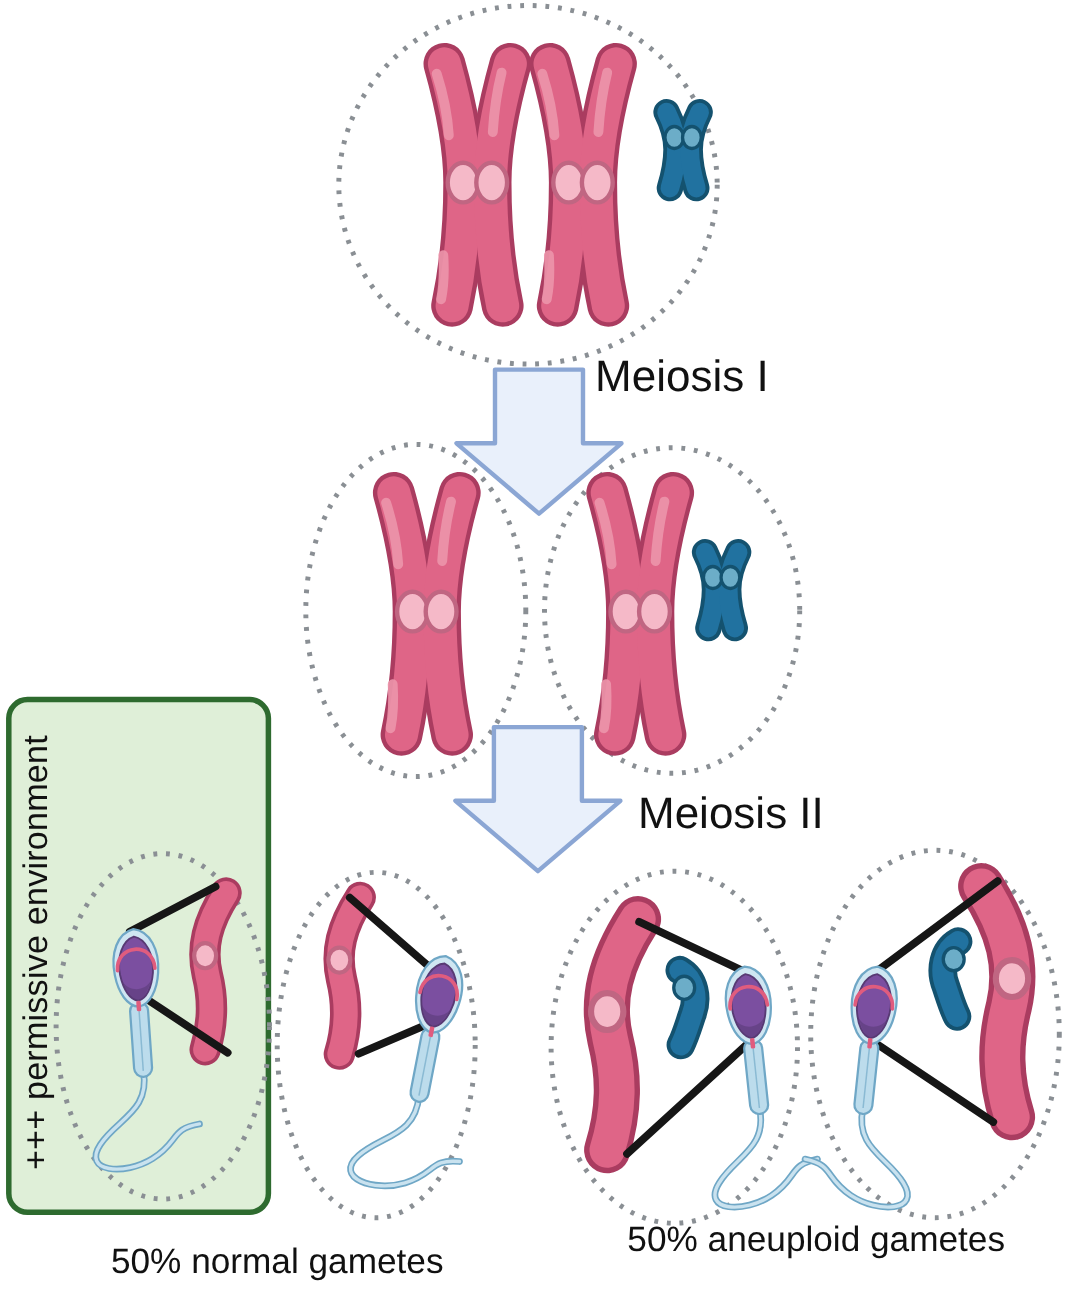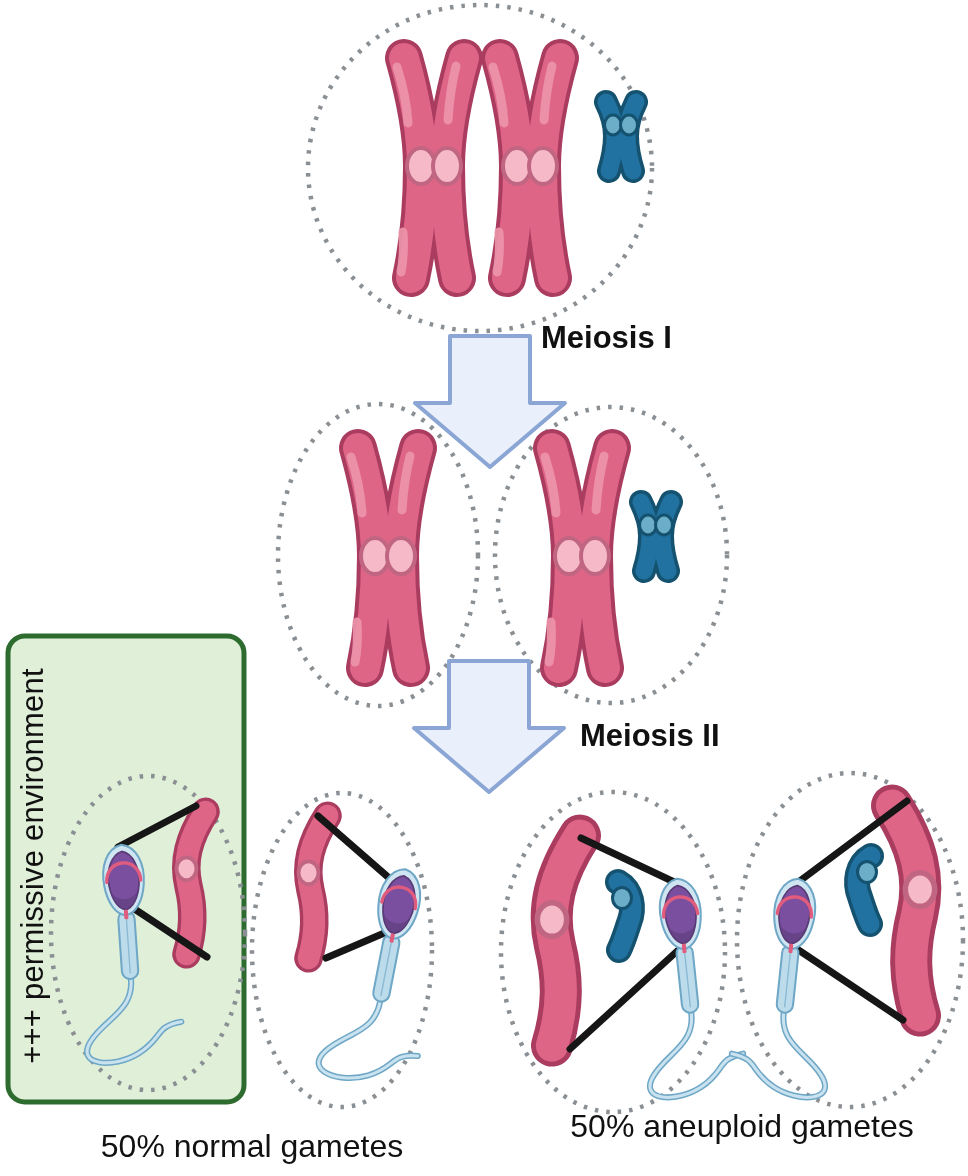--- a/index.html
+++ b/index.html
@@ -44,21 +44,21 @@
   .mid{fill:var(--mid-fill);stroke:var(--tail-stroke);stroke-width:3}
   .mid-line{stroke:var(--tail-stroke);stroke-width:2;opacity:.65;fill:none}
   .membrane{fill:var(--membrane-fill);stroke:var(--membrane-stroke);stroke-width:3}
   .headp{fill:var(--sperm-head);stroke:var(--sperm-head-dark);stroke-width:2.5}
   .headp-sh{fill:var(--sperm-head-dark);opacity:.55;stroke:none}
   .acro{fill:none;stroke:var(--acrosome);stroke-width:5;stroke-linecap:round}
   .neck{fill:var(--acrosome)}
 
   
   .lbl{position:absolute;color:var(--text);white-space:nowrap;}
-  .lbl-meiosis{font-size:31px;font-weight:700;}
+  .lbl-meiosis{font-size:40px;font-weight:400;}
   #lbl-m1{left:541px;top:320px;}
   #lbl-m2{left:580px;top:718px;}
   .lbl-gamete{font-size:32px;font-weight:400;}
   #lbl-normal{left:252px;top:1128px;transform:translateX(-50%);}
   #lbl-aneuploid{left:742px;top:1108px;transform:translateX(-50%);}
   #lbl-perm{left:33px;top:866px;transform:translate(-50%,-50%) rotate(-90deg);
             font-size:31px;font-weight:500;letter-spacing:.2px;}
 </style>
 </head>
 <body>

